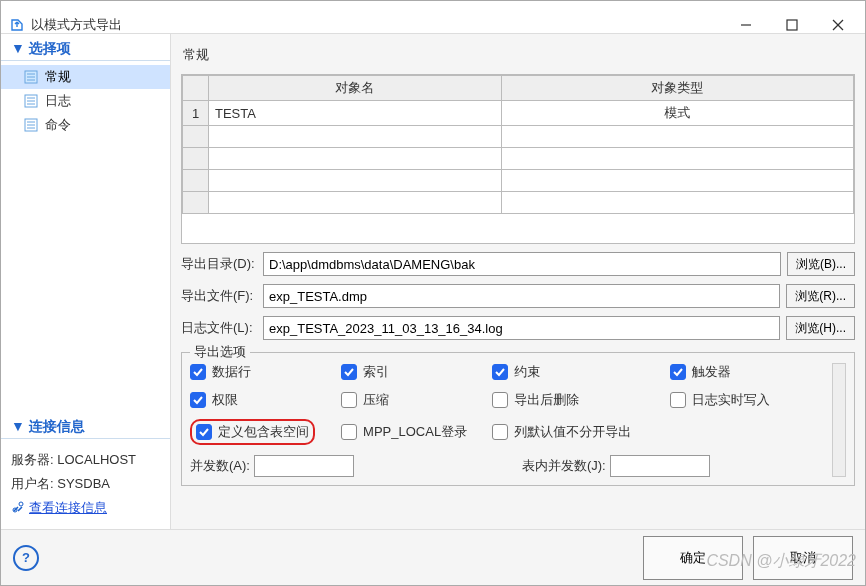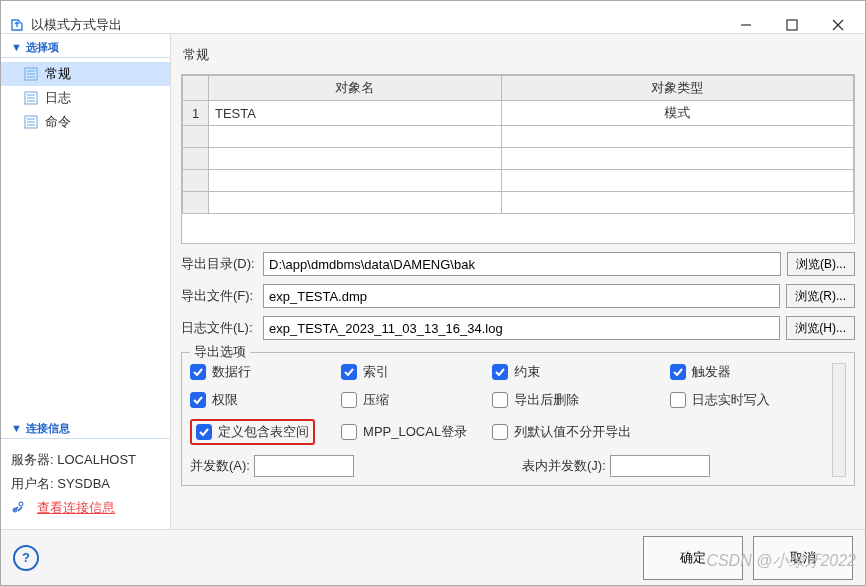--- a/index.html
+++ b/index.html
@@ -5,50 +5,50 @@
 * { box-sizing: border-box; font-family: "Microsoft YaHei", "Segoe UI", sans-serif; }
 body { margin: 0; background: #f0f0f0; width: 866px; height: 586px; overflow: hidden; font-size: 13px; color: #333; }
 .window { width: 866px; height: 586px; background: #fff; border: 1px solid #aaa; display: flex; flex-direction: column; }
 .titlebar { height: 32px; display: flex; align-items: center; padding: 16px 4px 0 8px; }
 .titlebar .title-icon { width:16px; height:16px; margin-right:6px; }
 .titlebar .title { flex: 0 0 auto; font-size: 13px; }
 .titlebar .spacer { flex: 1; }
 .winbtn { width:46px; height:28px; display:flex; align-items:center; justify-content:center; }
 .content { flex:1; display:flex; border-top:1px solid #ddd; }
 .sidebar { width:170px; border-right:1px solid #ddd; display:flex; flex-direction:column; }
-.section-header { font-size:11px; font-weight:bold; color:#2266cc; padding:6px 10px 2px 10px; border-bottom:1px solid #ccddee;}
+.section-header { font-size:14px; font-weight:bold; color:#2266cc; padding:6px 10px 2px 10px; border-bottom:1px solid #ccddee;}
 .section-header .tw { margin-right:4px; color:#2266cc; }
 .sidebar-list { padding:4px 0; }
 .sidebar-item { display:flex; align-items:center; padding:3px 8px 3px 22px; cursor:default; }
 .sidebar-item.selected { background:#cfe3ff; color:#000; }
 .sidebar-item .si-icon { width:16px; height:16px; margin-right:6px; }
 .sidebar .grow { flex:1; }
 .conn-info { padding:6px 10px; font-size:13px; }
 .conn-info .row { margin:6px 0; }
-.conn-link { color:#ef4444; text-decoration:underline; display:flex; align-items:center; gap:12px; }
+.conn-link { color:#1d4ed8; text-decoration:underline; display:flex; align-items:center; gap:4px; }
 .main { flex:1; display:flex; flex-direction:column; padding:8px 10px; background:#f5f5f5; }
 .main-title { font-size:13px; padding:4px 2px 10px 2px; }
 .table-wrap { background:#fff; border:1px solid #bbb; flex:0 0 170px; overflow:hidden; }
 table { border-collapse:collapse; width:100%; }
 th, td { border:1px solid #bbb; padding:3px 6px; font-size:13px; text-align:left; background:#fff;}
 th { background:#eee; font-weight:normal; text-align:center;}
 .rownum { width:26px; background:#eee; text-align:center;}
 .form-row { display:flex; align-items:center; margin-top:8px; gap:6px; }
 .form-row label { width:76px; }
 .form-row input.text { flex:1; height:24px; border:1px solid #999; background:#fff; padding:0 5px; font-size:13px;}
 .form-row button { height:24px; padding:0 8px; border:1px solid #999; background:#f4f4f4; font-size:12px;}
 .options-box { border:1px solid #bbb; margin-top:12px; padding:10px 8px 8px 8px; position:relative;}
 .options-title { position:absolute; top:-10px; left:8px; background:#f5f5f5; padding:0 4px; font-size:13px;}
 .opts-grid { display:grid; grid-template-columns: 1.1fr 1.1fr 1.3fr 1.2fr; row-gap:10px; column-gap:6px; align-items:center;}
 .chk { display:flex; align-items:center; gap:6px; font-size:13px; }
 .chk .box { width:16px; height:16px; border:1.5px solid #888; border-radius:3px; display:flex; align-items:center; justify-content:center; background:#fff;}
 .chk.checked .box { background:#2266ee; border-color:#2266ee;}
 .chk.checked .box svg { display:block;}
 .chk .box svg { display:none; }
-.red-wrap { border:2.5px solid #d22; border-radius:3px; padding:2px 4px; display:inline-flex; }
+.red-wrap { border:2.5px solid #d22; border-radius:10px; padding:2px 4px; display:inline-flex; }
 .concurrency { display:flex; gap:24px; margin-top:10px; align-items:center;}
 .concurrency .cc { display:flex; align-items:center; gap:4px;}
 .concurrency input { width:100px; height:22px; border:1px solid #999; padding:0 4px;}
 .footer { border-top:1px solid #ddd; height:56px; display:flex; align-items:center; padding:0 12px; background:#f5f5f5;}
 .footer .help { width:26px; height:26px; border:2px solid #2266cc; border-radius:50%; color:#2266cc; display:flex; align-items:center; justify-content:center; font-weight:bold;}
 .footer .spacer { flex:1; }
 .footer button { height:44px; width:100px; margin-left:10px; border:1px solid #888; background:#fafafa; font-size:13px;}
 .scroll-stub { width:14px; background:#eee; border:1px solid #ccc; align-self:stretch; margin-left:4px;}
 .optcol { display:flex; }
 .watermark { position:absolute; right:10px; bottom:14px; color:#bbb; font-size:16px; font-style:italic; pointer-events:none;}

